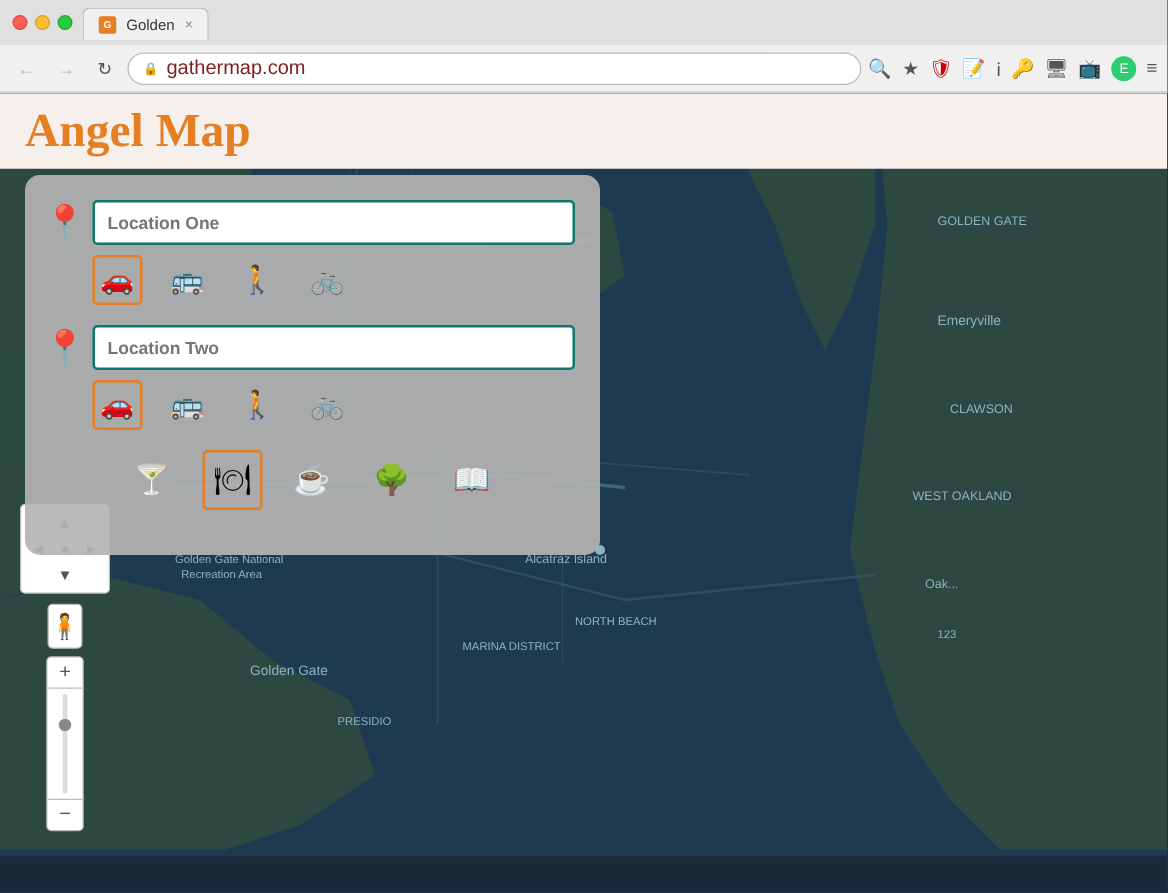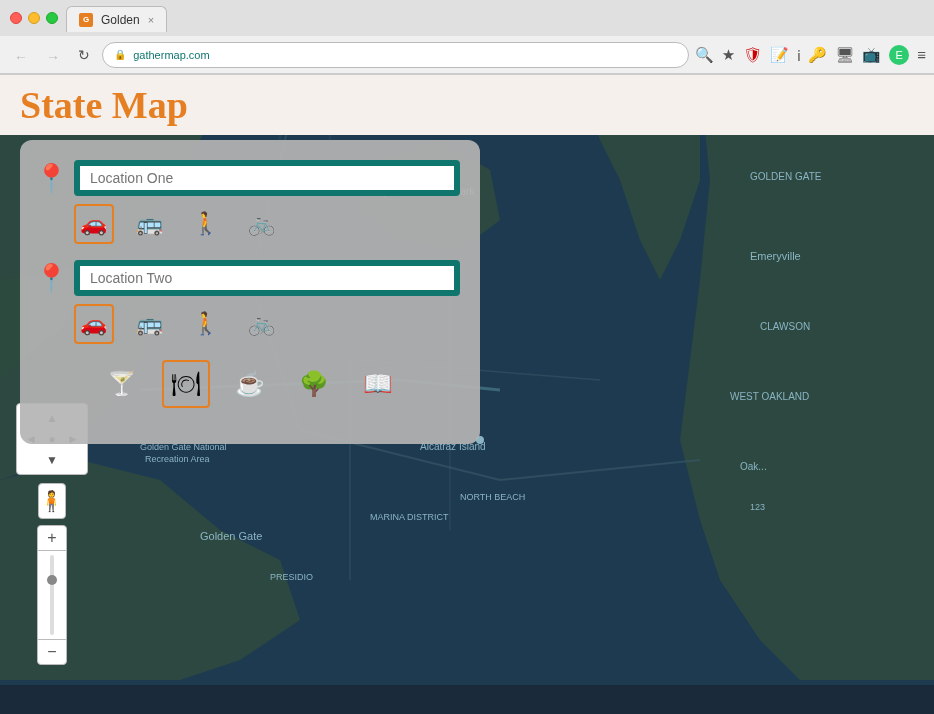--- a/index.html
+++ b/index.html
@@ -85,21 +85,21 @@
       height: 26px;
       border: 1px solid #bbb;
       border-radius: 13px;
       padding: 0 12px;
       font-size: 12px;
       background: white;
       display: flex; align-items: center;
       gap: 6px;
     }
     .lock-icon { font-size: 10px; color: #888; }
-    .address-text { font-size: 11px; color: #0f766e; }
+    .address-text { font-size: 16px; color: #7f1d1d; }
     .nav-icons {
       display: flex; gap: 8px; align-items: center;
     }
     .nav-icon { font-size: 15px; color: #555; cursor: pointer; }
     .nav-icon.red { color: #cc0000; }
 
     
     .page-content {
       width: 100%;
       height: calc(714px - 36px - 30px - 38px);
@@ -147,26 +147,27 @@
       width: 24px; height: 32px;
       display: flex; align-items: center; justify-content: center;
       flex-shrink: 0;
     }
     .pin-red { color: #e74c3c; font-size: 28px; }
     .pin-blue { color: #2e6da4; font-size: 28px; }
 
     .location-input {
       flex: 1;
       height: 36px;
-      border: 6px solid #0f766e;
+      border: 2px solid #0f766e;
       border-radius: 4px;
       padding: 0 10px;
       font-size: 14px;
       background: white;
       outline: none;
+      font-weight: bold;
     }
 
     .transport-icons {
       display: flex;
       gap: 16px;
       margin-left: 34px;
       margin-bottom: 16px;
     }
     .transport-btn {
       width: 40px; height: 40px;
@@ -400,21 +401,21 @@
       <text x="750" y="100" fill="#8ab4c4" font-size="10" font-family="Arial">GOLDEN GATE</text>
       <text x="750" y="180" fill="#8ab4c4" font-size="11" font-family="Arial">Emeryville</text>
       <text x="760" y="250" fill="#8ab4c4" font-size="10" font-family="Arial">CLAWSON</text>
       <text x="730" y="320" fill="#8ab4c4" font-size="10" font-family="Arial">WEST OAKLAND</text>
       <text x="740" y="390" fill="#8ab4c4" font-size="10" font-family="Arial">Oak...</text>
       <text x="750" y="430" fill="#8ab4c4" font-size="9" font-family="Arial">123</text>
     </svg>
   </div>
 
   <div class="page-header">
-    <h1 class="page-title">State Map</h1>
+    <h1 class="page-title">Angel Map</h1>
   </div>
 
   <div class="control-panel">
 
     <div class="location-row">
       <div class="location-pin">
         <span class="pin-red">📍</span>
       </div>
       <input class="location-input" type="text" placeholder="Location One" style="">
     </div>

